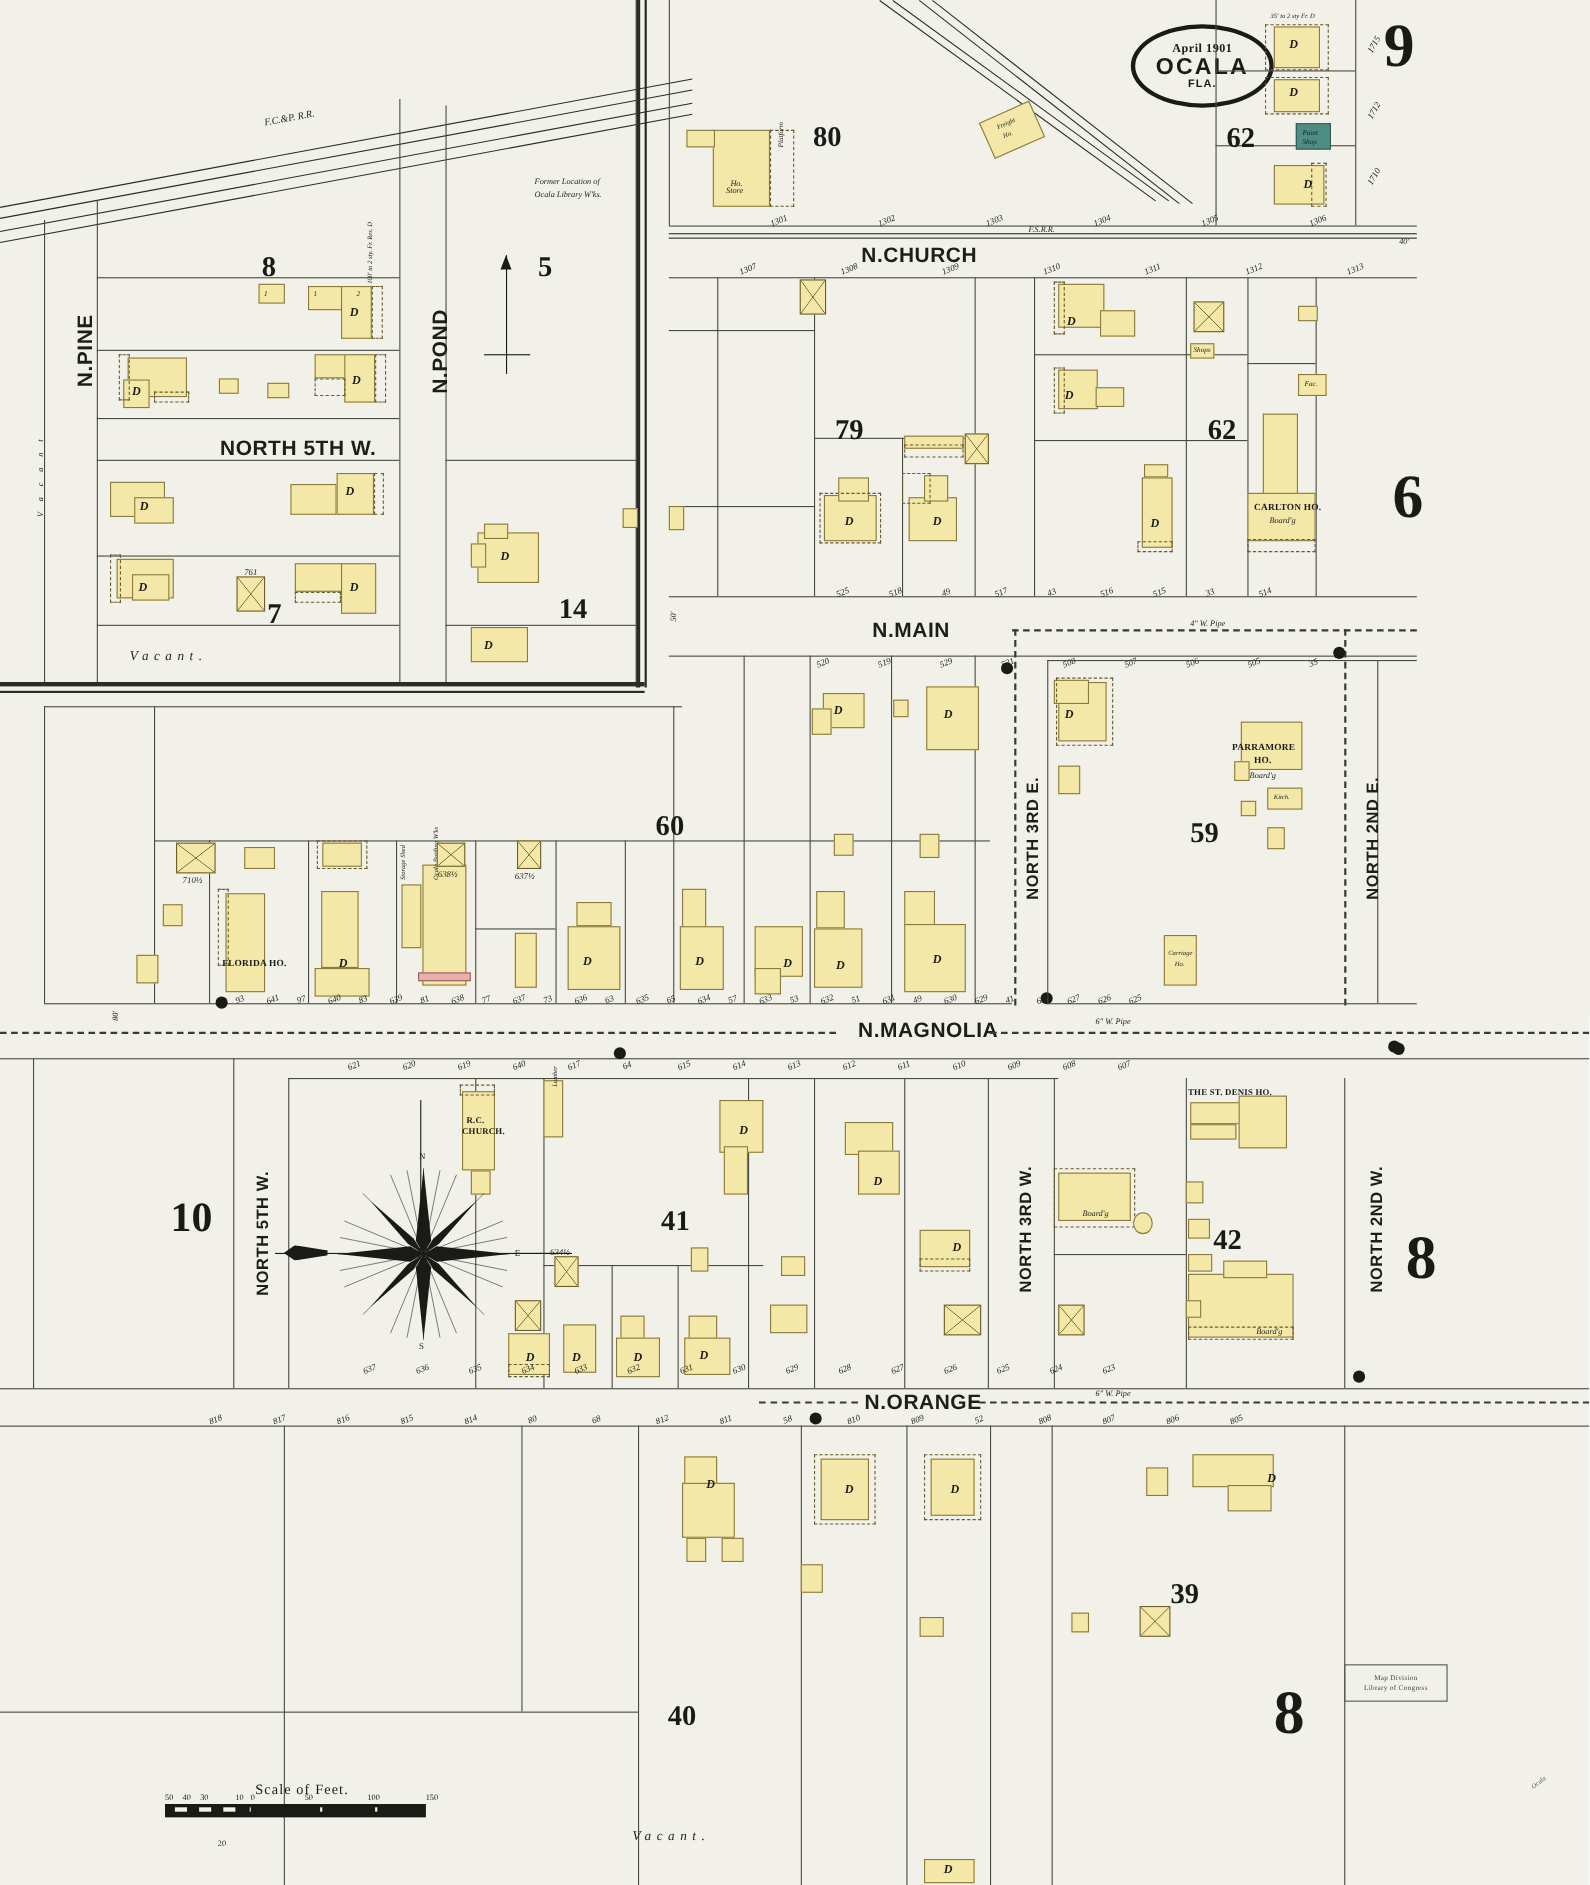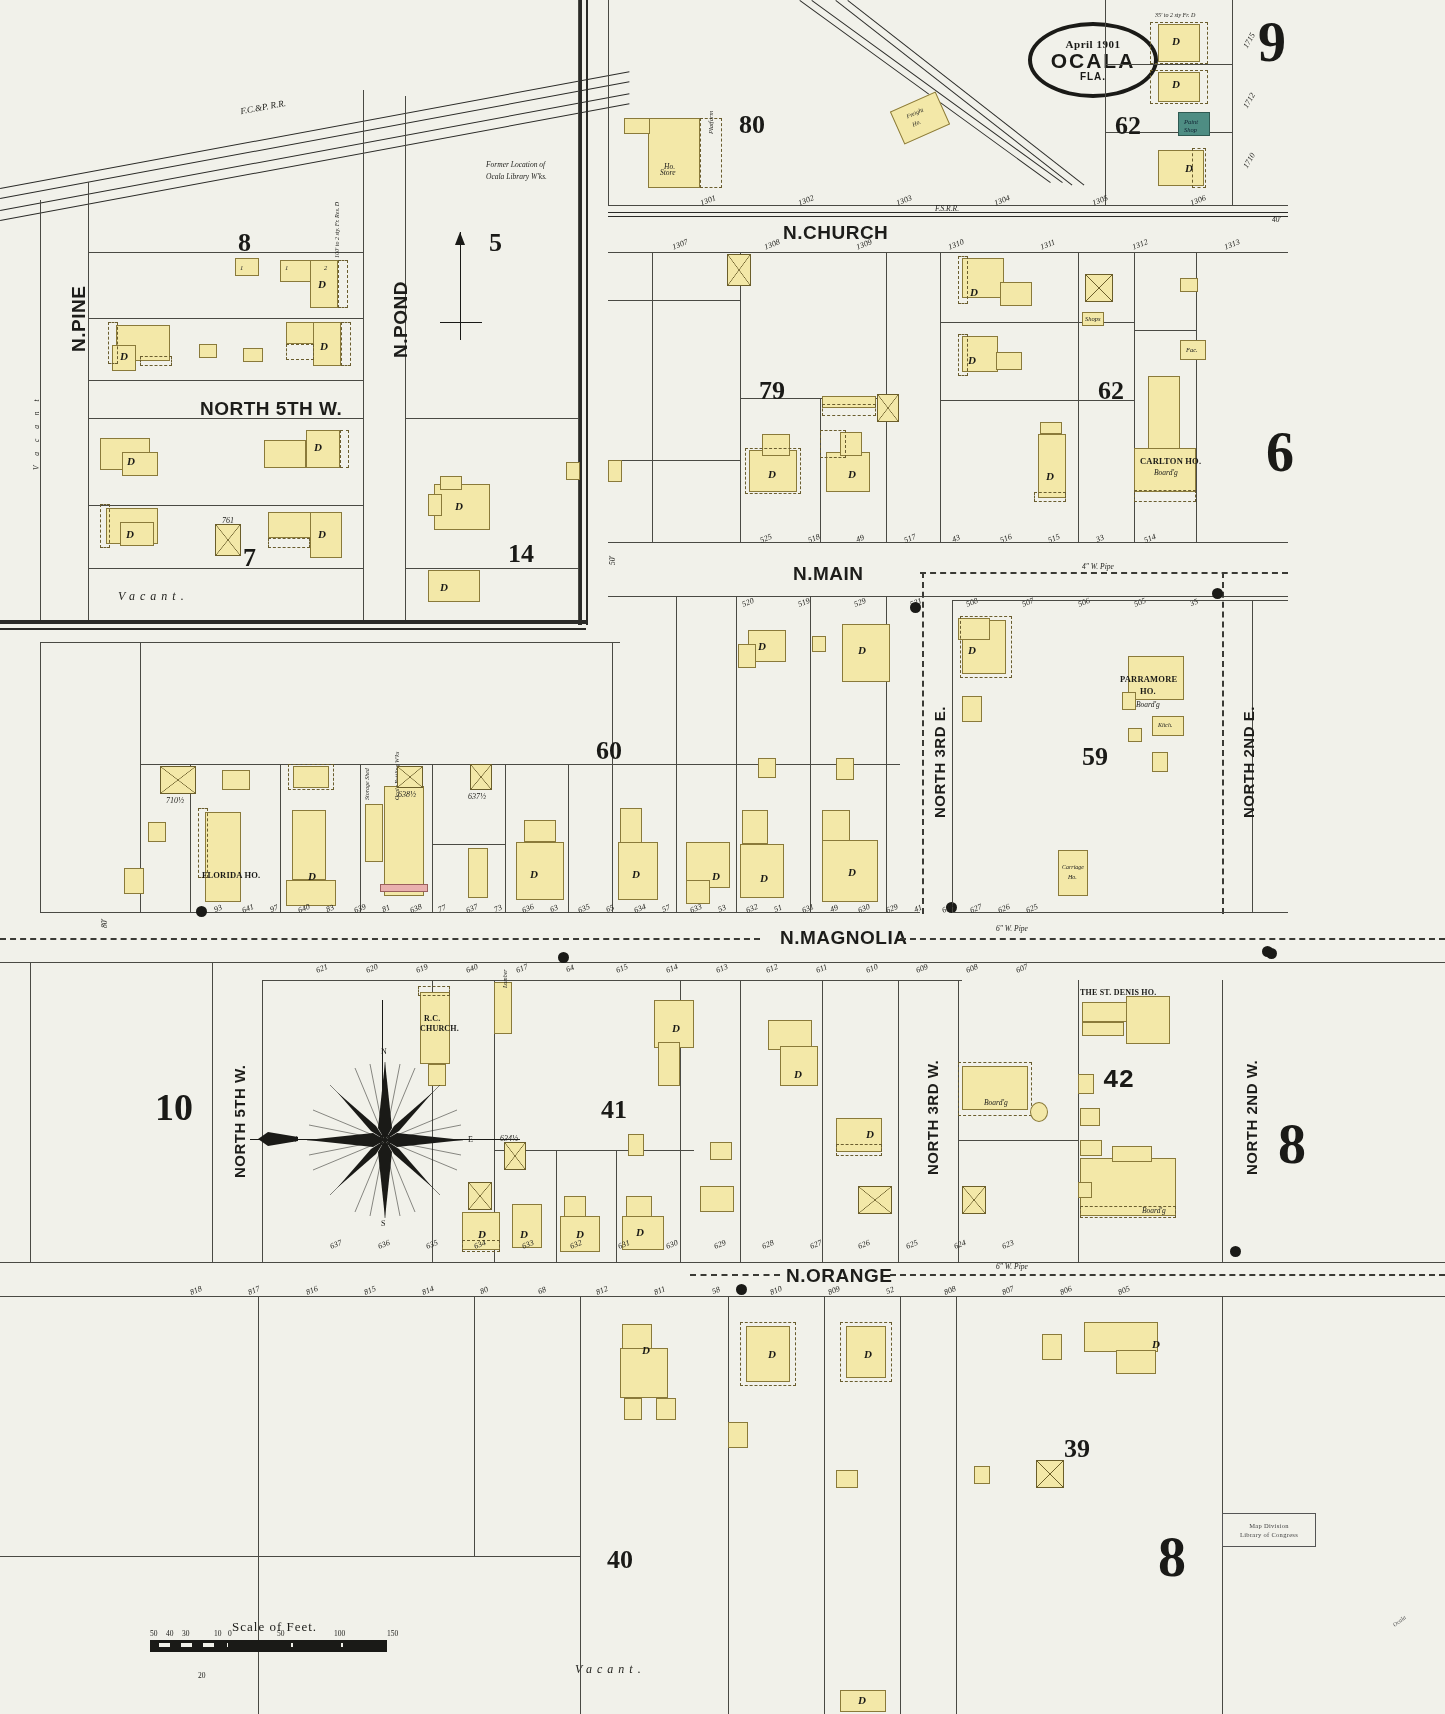--- a/index.html
+++ b/index.html
@@ -645,21 +645,21 @@
       <div class="blocknum" style="left: 489px; top: 228px;">5</div>
       <div class="blocknum" style="left: 243px; top: 543px;">7</div>
       <div class="blocknum" style="left: 508px; top: 539px;">14</div>
       <div class="blocknum" style="left: 739px; top: 110px;">80</div>
       <div class="blocknum" style="left: 1115px; top: 111px;">62</div>
       <div class="blocknum" style="left: 759px; top: 376px;">79</div>
       <div class="blocknum" style="left: 1098px; top: 376px;">62</div>
       <div class="blocknum" style="left: 596px; top: 736px;">60</div>
       <div class="blocknum" style="left: 1082px; top: 742px;">59</div>
       <div class="blocknum" style="left: 601px; top: 1095px;">41</div>
-      <div class="blocknum" style="left: 1103px; top: 1065px; font-family: Liberation Mono, monospace;">42</div>
+      <div class="blocknum" style="left: 1103px; top: 1112px;">42</div>
       <div class="blocknum" style="left: 607px; top: 1545px;">40</div>
       <div class="blocknum" style="left: 1064px; top: 1434px;">39</div>
     </div>
 
   <div id="compass">
     <svg width="170" height="170" viewBox="0 0 170 170">
       <g transform="translate(85,85)">
         <g stroke="#1a1a17" stroke-width="0.5">
           <line x1="0" y1="0" x2="0" y2="-78"></line>
             <line x1="0" y1="0" x2="0" y2="78"></line>

